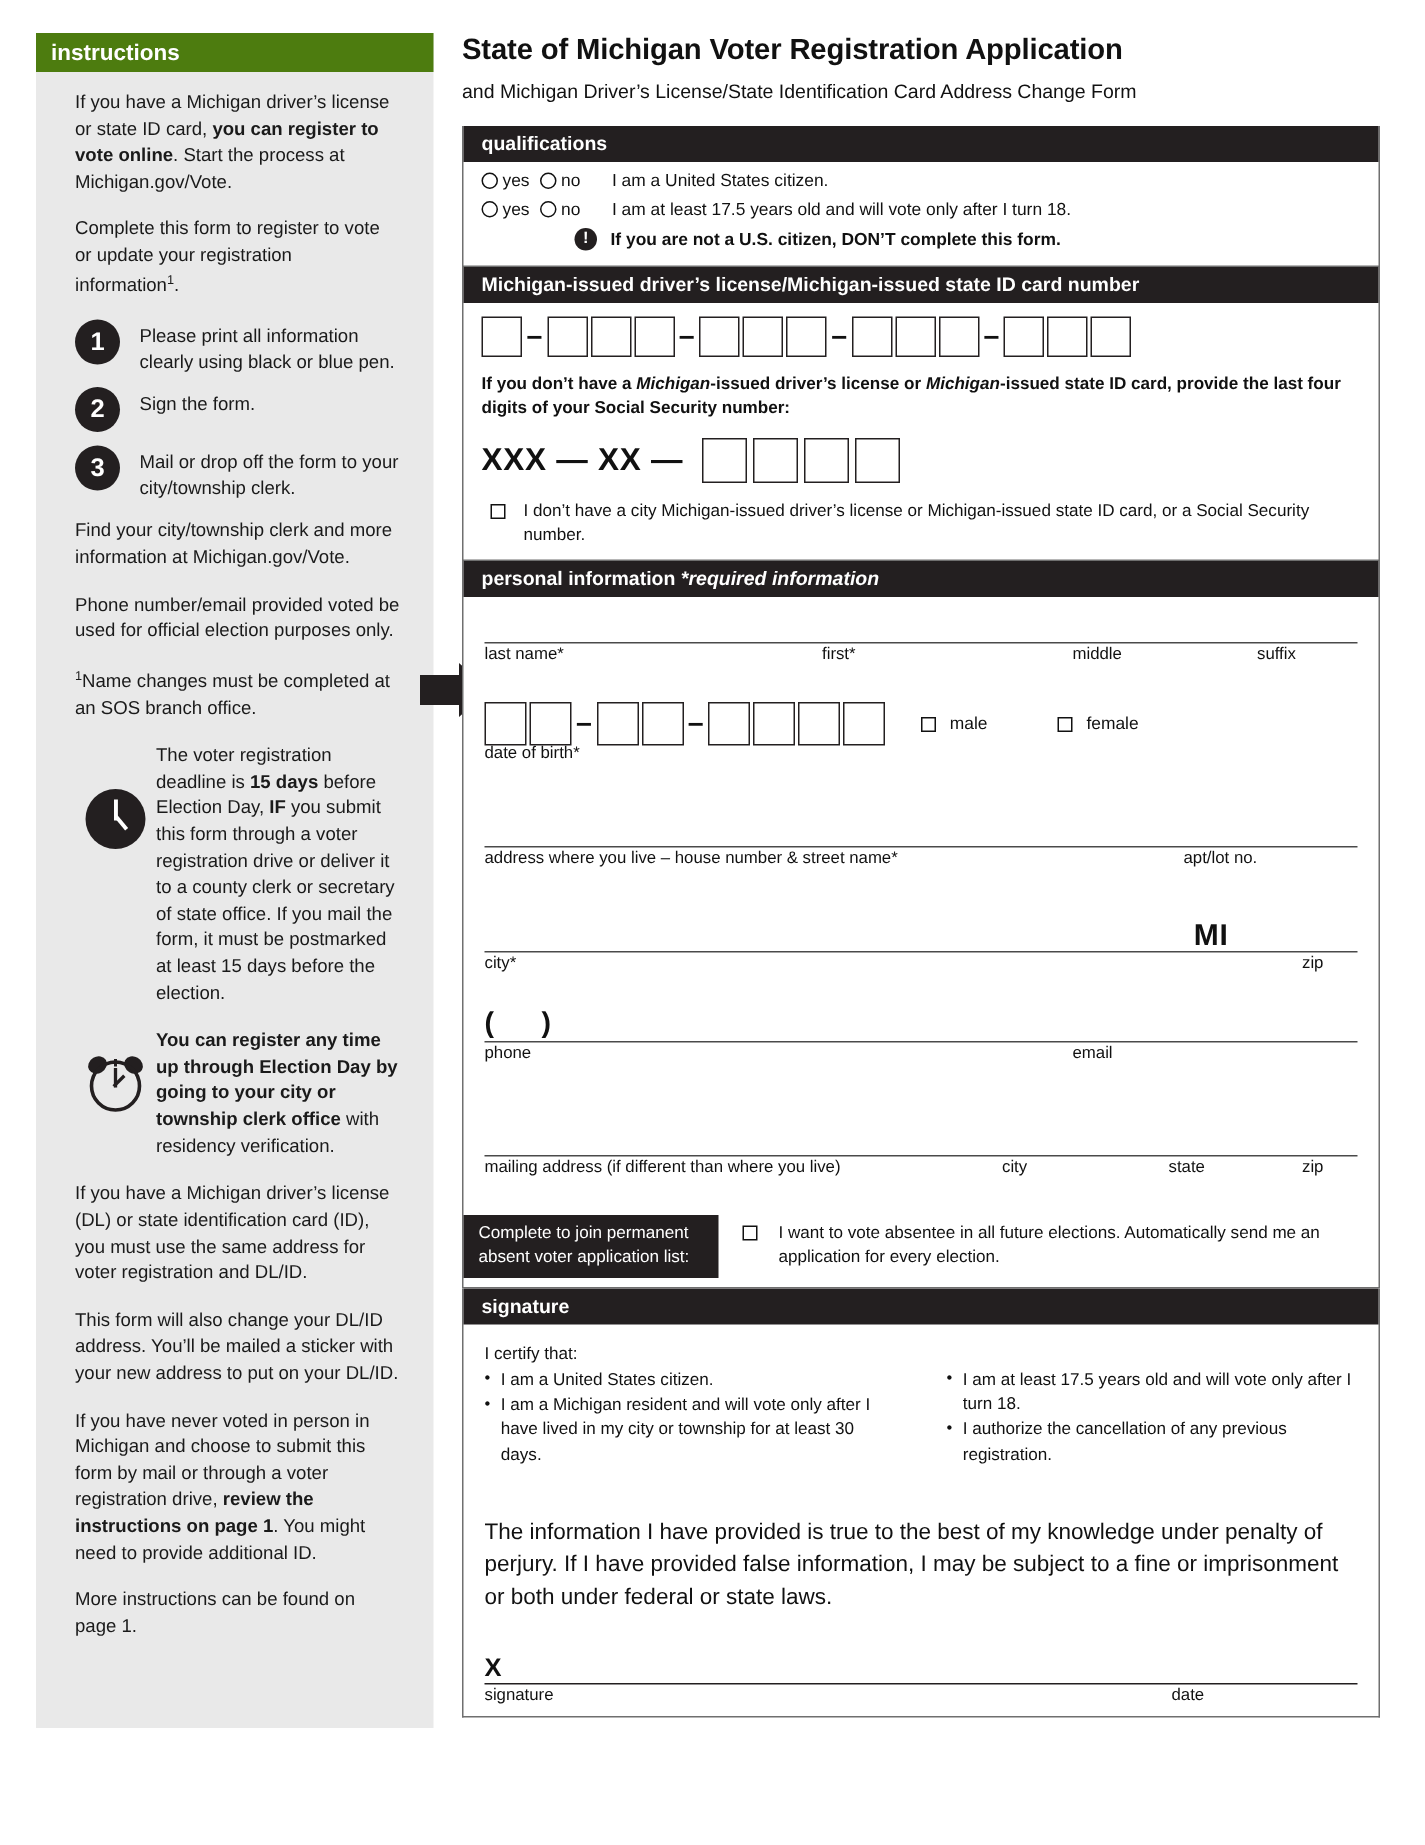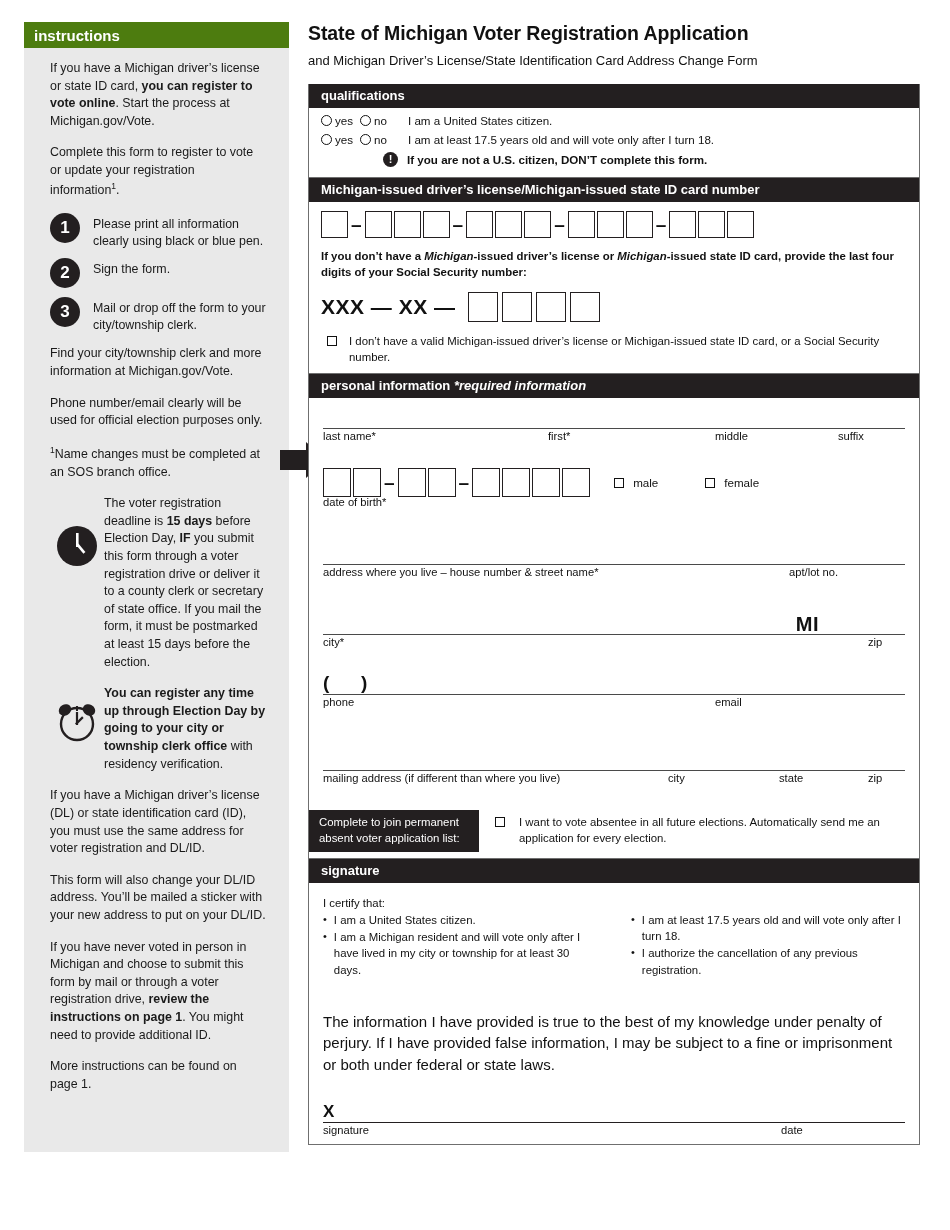--- a/index.html
+++ b/index.html
@@ -263,21 +263,21 @@
     <div class="step-row">
       <div class="step-badge">2</div>
       <div class="step-text">Sign the form.</div>
     </div>
     <div class="step-row">
       <div class="step-badge">3</div>
       <div class="step-text">Mail or drop off the form to your city/township clerk.</div>
     </div>
 
     <p class="sb-para" style="margin-top:12px;">Find your city/township clerk and more information at Michigan.gov/Vote.</p>
-    <p class="sb-para">Phone number/email clearly will be used for official election purposes only.</p>
+    <p class="sb-para">Phone number/email provided voted be used for official election purposes only.</p>
     <p class="sb-para"><span class="sup">1</span><span>Name changes must be completed at an SOS branch office.</span></p>
 
     <div class="icon-row">
       <div class="icon-slot">
         <svg width="42" height="42" viewBox="0 0 42 42">
           <circle cx="21" cy="21" r="20" fill="#231f20"></circle>
           <rect x="20" y="8" width="2.6" height="14" fill="#ffffff"></rect>
           <rect x="21" y="20" width="2.6" height="11" fill="#ffffff" transform="rotate(-40 21 21)"></rect>
         </svg>
       </div>
@@ -385,21 +385,21 @@
       <div class="boxrow">
         <span class="ssn-prefix">XXX — XX —</span>
         <span class="cell ssn"></span>
         <span class="cell ssn"></span>
         <span class="cell ssn"></span>
         <span class="cell ssn"></span>
       </div>
 
       <div class="chk-row">
         <span class="chk"></span>
-        <span>I don’t have a valid Michigan-issued driver’s license or Michigan-issued state ID card, or a Social Security number.</span>
+        <span>I don’t have a city Michigan-issued driver’s license or Michigan-issued state ID card, or a Social Security number.</span>
       </div>
 
     </div>
   </div>
 
   <div class="formbox">
     <div class="sec-header">
       <span>personal information </span><span class="req-ital">*required information</span>
     </div>
     <div class="sec-body pi-body" style="padding:0 14px 6px 14px;">

